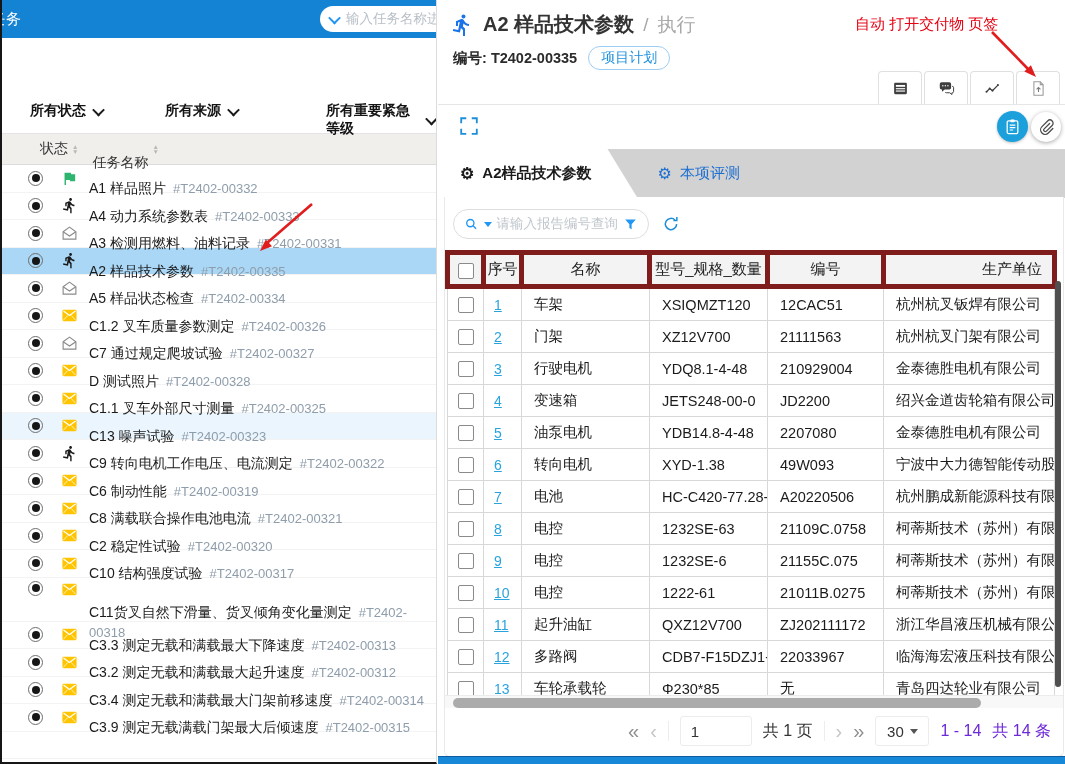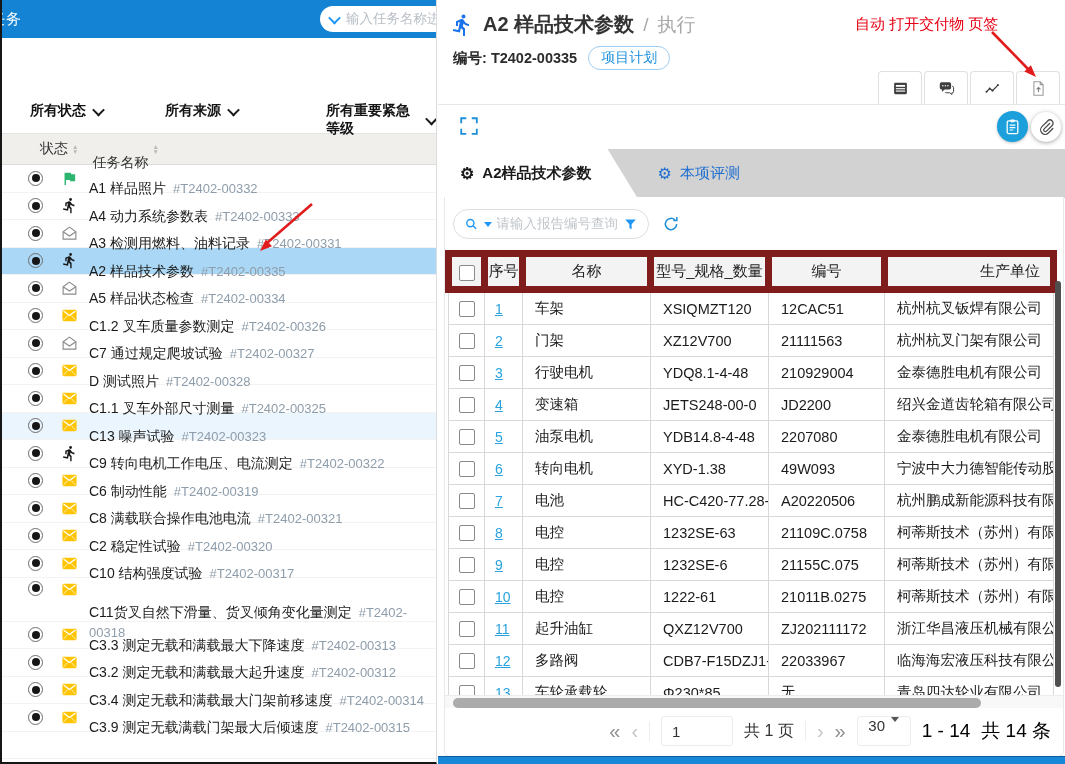--- a/index.html
+++ b/index.html
@@ -83,21 +83,21 @@
   .search-pill{width:196px;height:30px;border:1px solid #ddd;border-radius:16px;display:flex;align-items:center;
     padding:0 10px;gap:5px;box-sizing:border-box;}
   .search-pill svg.q{width:16px;height:16px;}
   .tri-down{width:0;height:0;border-left:4px solid transparent;border-right:4px solid transparent;border-top:5px solid #2196f3;}
   .s-ph{color:#c0c6cc;font-size:13.5px;white-space:nowrap;}
   .funnel{margin-left:auto;}
   .funnel svg{width:15px;height:15px;}
   .refresh-btn svg{width:18px;height:18px;}
 
   table.rp-table{position:absolute;left:0;top:53px;width:612px;border-collapse:collapse;table-layout:fixed;}
-  .rp-table th{height:29px;background:#f3f3f3;border:7px solid #7f1d1d;font-size:15px;font-weight:500;color:#222;padding:0;}
+  .rp-table th{height:29px;background:#f3f3f3;border:5px solid #7f1d1d;font-size:15px;font-weight:500;color:#222;padding:0;}
   .rp-table td{height:31px;border:1px solid #d8d8d8;font-size:14.5px;color:#1b1b1b;padding:0 0 0 12px;
     white-space:nowrap;overflow:hidden;background:#fff;}
   .col-check{width:36px;} .col-no{width:38px;} .col-name{width:128px;} .col-model{width:118px;} .col-code{width:116px;}
   td.c-check{text-align:center;padding:0;}
   .checkbox{display:inline-block;width:14px;height:14px;border:1.5px solid #8a8a8a;border-radius:2px;background:#fff;vertical-align:middle;}
   td.c-no{padding-left:10px;}
   td.c-no a{color:#29a3dd;text-decoration:underline;font-size:14px;}
   th.h-vendor{text-align:right;padding-right:10px;}
 
   .hscroll{position:absolute;left:0;right:0;top:498px;height:13px;background:#f8f8f8;border-top:1px solid #ececec;z-index:3;}
@@ -105,24 +105,24 @@
   .vscroll{position:absolute;right:2px;top:84px;width:6px;height:406px;background:#4f4f4f;border-radius:3px;z-index:4;}
 
   .pager{position:absolute;left:0;right:0;top:511px;height:46px;display:flex;align-items:center;justify-content:flex-end;
     padding-right:12px;gap:11px;background:#fff;z-index:5;box-sizing:border-box;}
   .pg-first,.pg-last{font-size:20px;color:#8f8f8f;line-height:1;}
   .pg-prev,.pg-next{font-size:20px;color:#c4c4c4;line-height:1;}
   .pg-divider{width:1px;height:20px;background:#ededed;}
   .pg-input{width:72px;height:30px;border:1px solid #ececec;border-radius:3px;font-size:15px;color:#333;
     padding-left:10px;box-sizing:border-box;font-family:inherit;}
   .pg-total-pages{font-size:16px;color:#333;}
-  .pg-size{width:54px;height:30px;border:1px solid #ececec;border-radius:3px;display:flex;
+  .pg-size{width:54px;height:30px;border:1px solid #ececec;border-radius:3px;display:flex;align-items:center;
     justify-content:center;gap:6px;color:#333;font-size:15px;box-sizing:border-box;}
   .pg-size .tri{width:0;height:0;border-left:4px solid transparent;border-right:4px solid transparent;border-top:5px solid #555;}
-  .pg-range,.pg-total{color:#000000;font-size:19px;}
+  .pg-range,.pg-total{color:#6d28d9;font-size:16px;}
 
   .bluebar{position:absolute;left:0;bottom:0;width:627px;height:8px;background:#1787d8;border-top:1px solid #0d5c9e;box-sizing:border-box;}
 
   .overlay{position:absolute;left:0;top:0;z-index:50;pointer-events:none;}
 </style>
 </head>
 <body>
 
 <div class="app">
 

